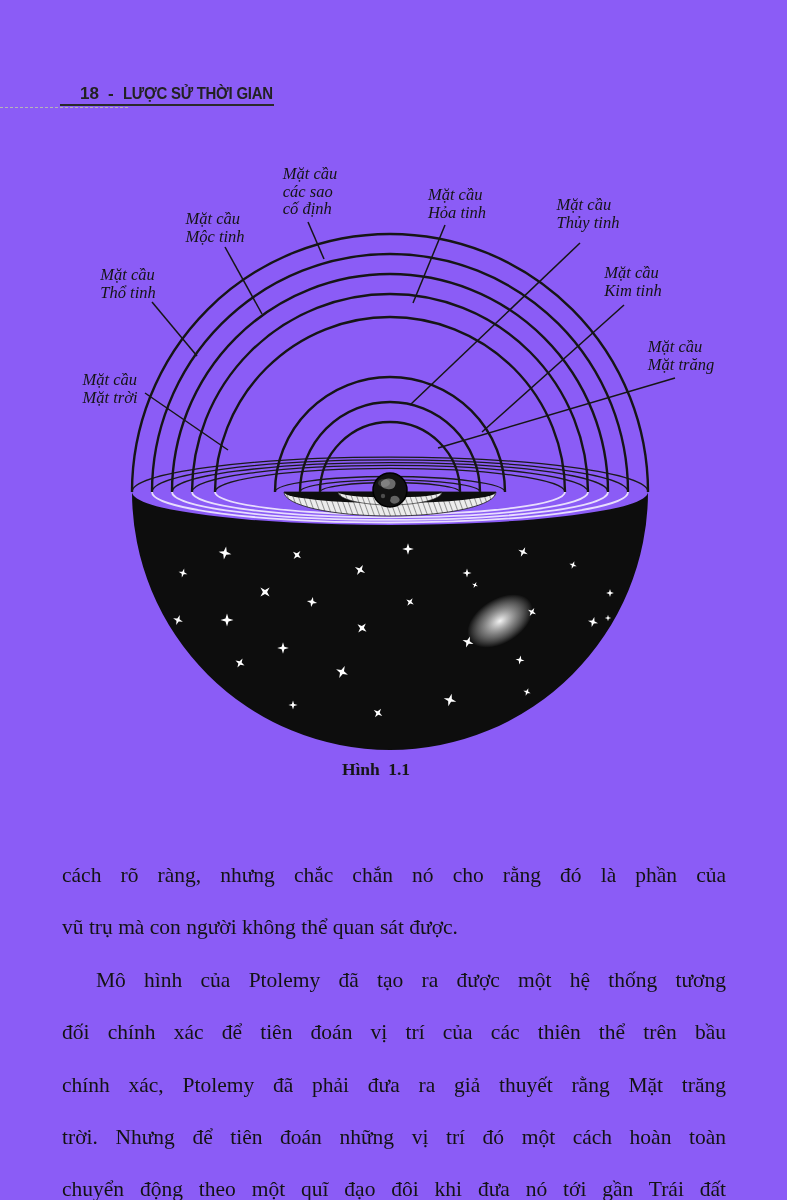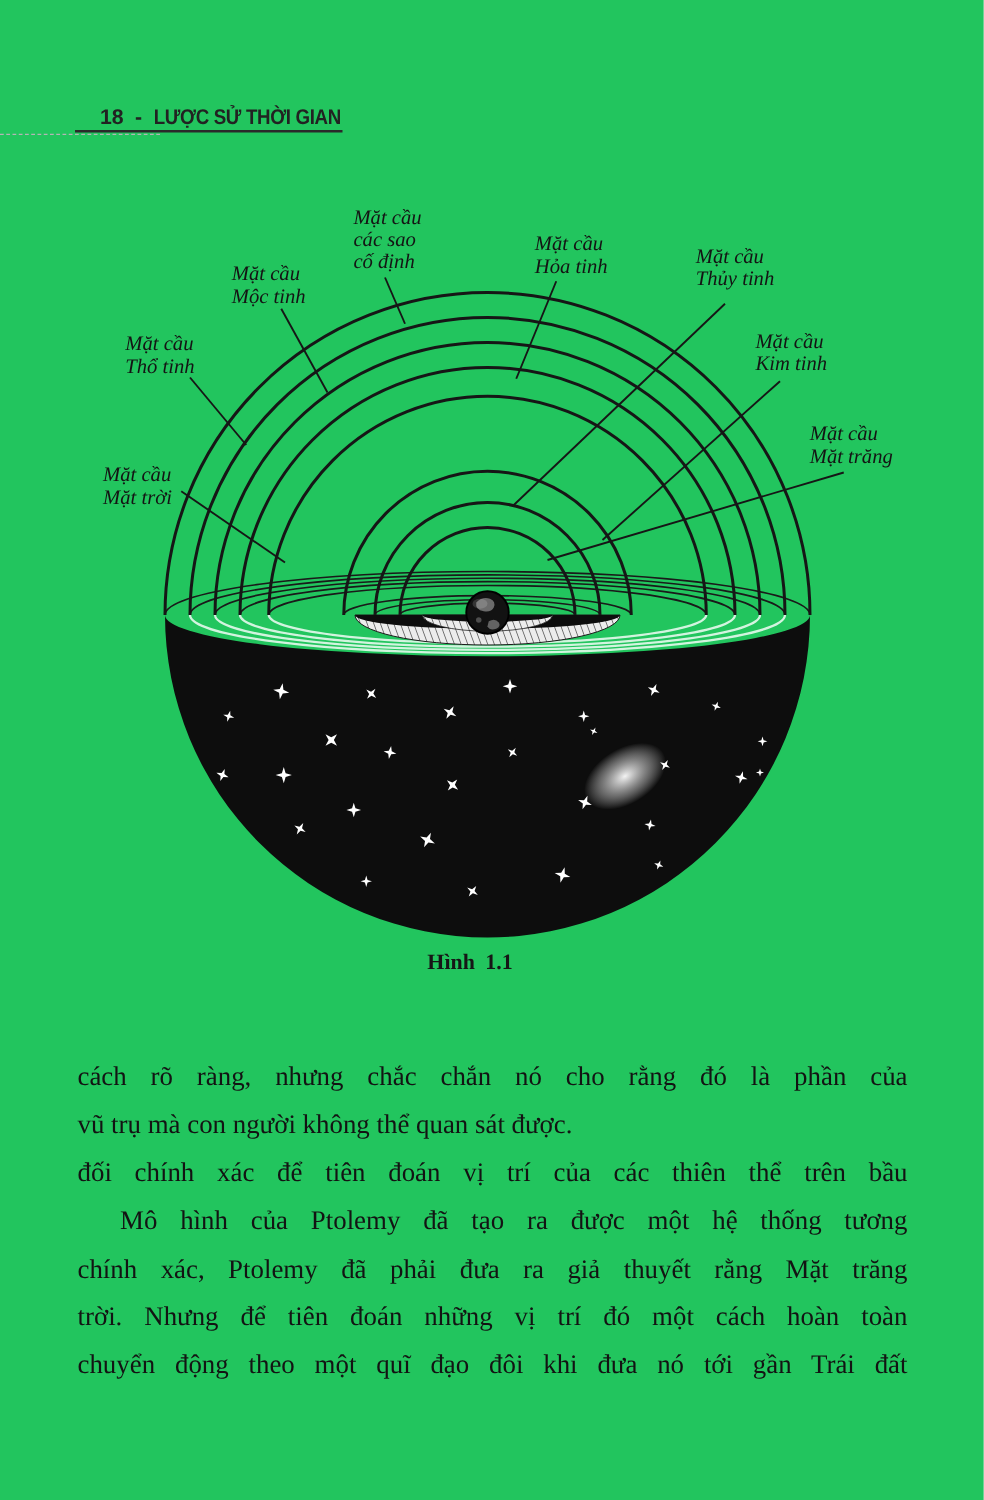--- a/index.html
+++ b/index.html
@@ -1,17 +1,17 @@
 <!DOCTYPE html>
 <html><head>
 <meta charset="utf-8">
 <style>
   html,body{margin:0;padding:0;background:#e9e9e9;}
   .page{
-    position:relative;width:787px;height:1200px;background:#22c55e;
+    position:relative;width:787px;height:1200px;background:#8b5cf6;
     font-family:"Liberation Serif",serif;color:#161616;overflow:hidden;
     margin:0 auto;
   }
   
   .hdr{
     position:absolute;left:80px;top:84px;
     font-family:"Liberation Sans",sans-serif;font-weight:700;font-size:17px;
     color:#222;display:flex;align-items:baseline;gap:9px;white-space:nowrap;
   }
   .hdr .title{display:inline-block;transform:scaleX(.88);transform-origin:left bottom;letter-spacing:-.3px;}
@@ -39,21 +39,21 @@
   .lbl-sun{left:110px;top:371px;}
   .fig-caption{
     position:absolute;left:376px;top:759px;transform:translateX(-50%);
     font-weight:700;font-size:17.5px;word-spacing:4px;white-space:nowrap;
   }
   
   .bodytext{
     position:absolute;left:62px;top:842px;width:664px;
     font-size:21.5px;line-height:38.4px;color:#131313;
   }
-  .line{text-align:justify;text-align-last:justify;}
+  .line{text-align:justify;text-align-last:justify;margin-top:14px;}
   .line.pend{text-align-last:left;}
   .line.ind{text-indent:34px;}
 </style>
 </head>
 <body>
 
 <div class="page">
 
   <div class="hdr">
     <span>18</span>
@@ -185,21 +185,21 @@
 Mặt trời</div>
 
   <div class="fig-caption">Hình 1.1</div>
 
   <div class="bodytext">
     <div>
       <div class="line">cách rõ ràng, nhưng chắc chắn nó cho rằng đó là phần của</div>
       <div class="line pend">vũ trụ mà con người không thể quan sát được.</div>
     </div>
     <div>
+      <div class="line ind">Mô hình của Ptolemy đã tạo ra được một hệ thống tương</div>
       <div class="line">đối chính xác để tiên đoán vị trí của các thiên thể trên bầu</div>
-      <div class="line ind">Mô hình của Ptolemy đã tạo ra được một hệ thống tương</div>
       <div class="line">chính xác, Ptolemy đã phải đưa ra giả thuyết rằng Mặt trăng</div>
       <div class="line">trời. Nhưng để tiên đoán những vị trí đó một cách hoàn toàn</div>
       <div class="line">chuyển động theo một quĩ đạo đôi khi đưa nó tới gần Trái đất</div>
     </div>
   </div>
 
 </div>
 
 </body></html>

